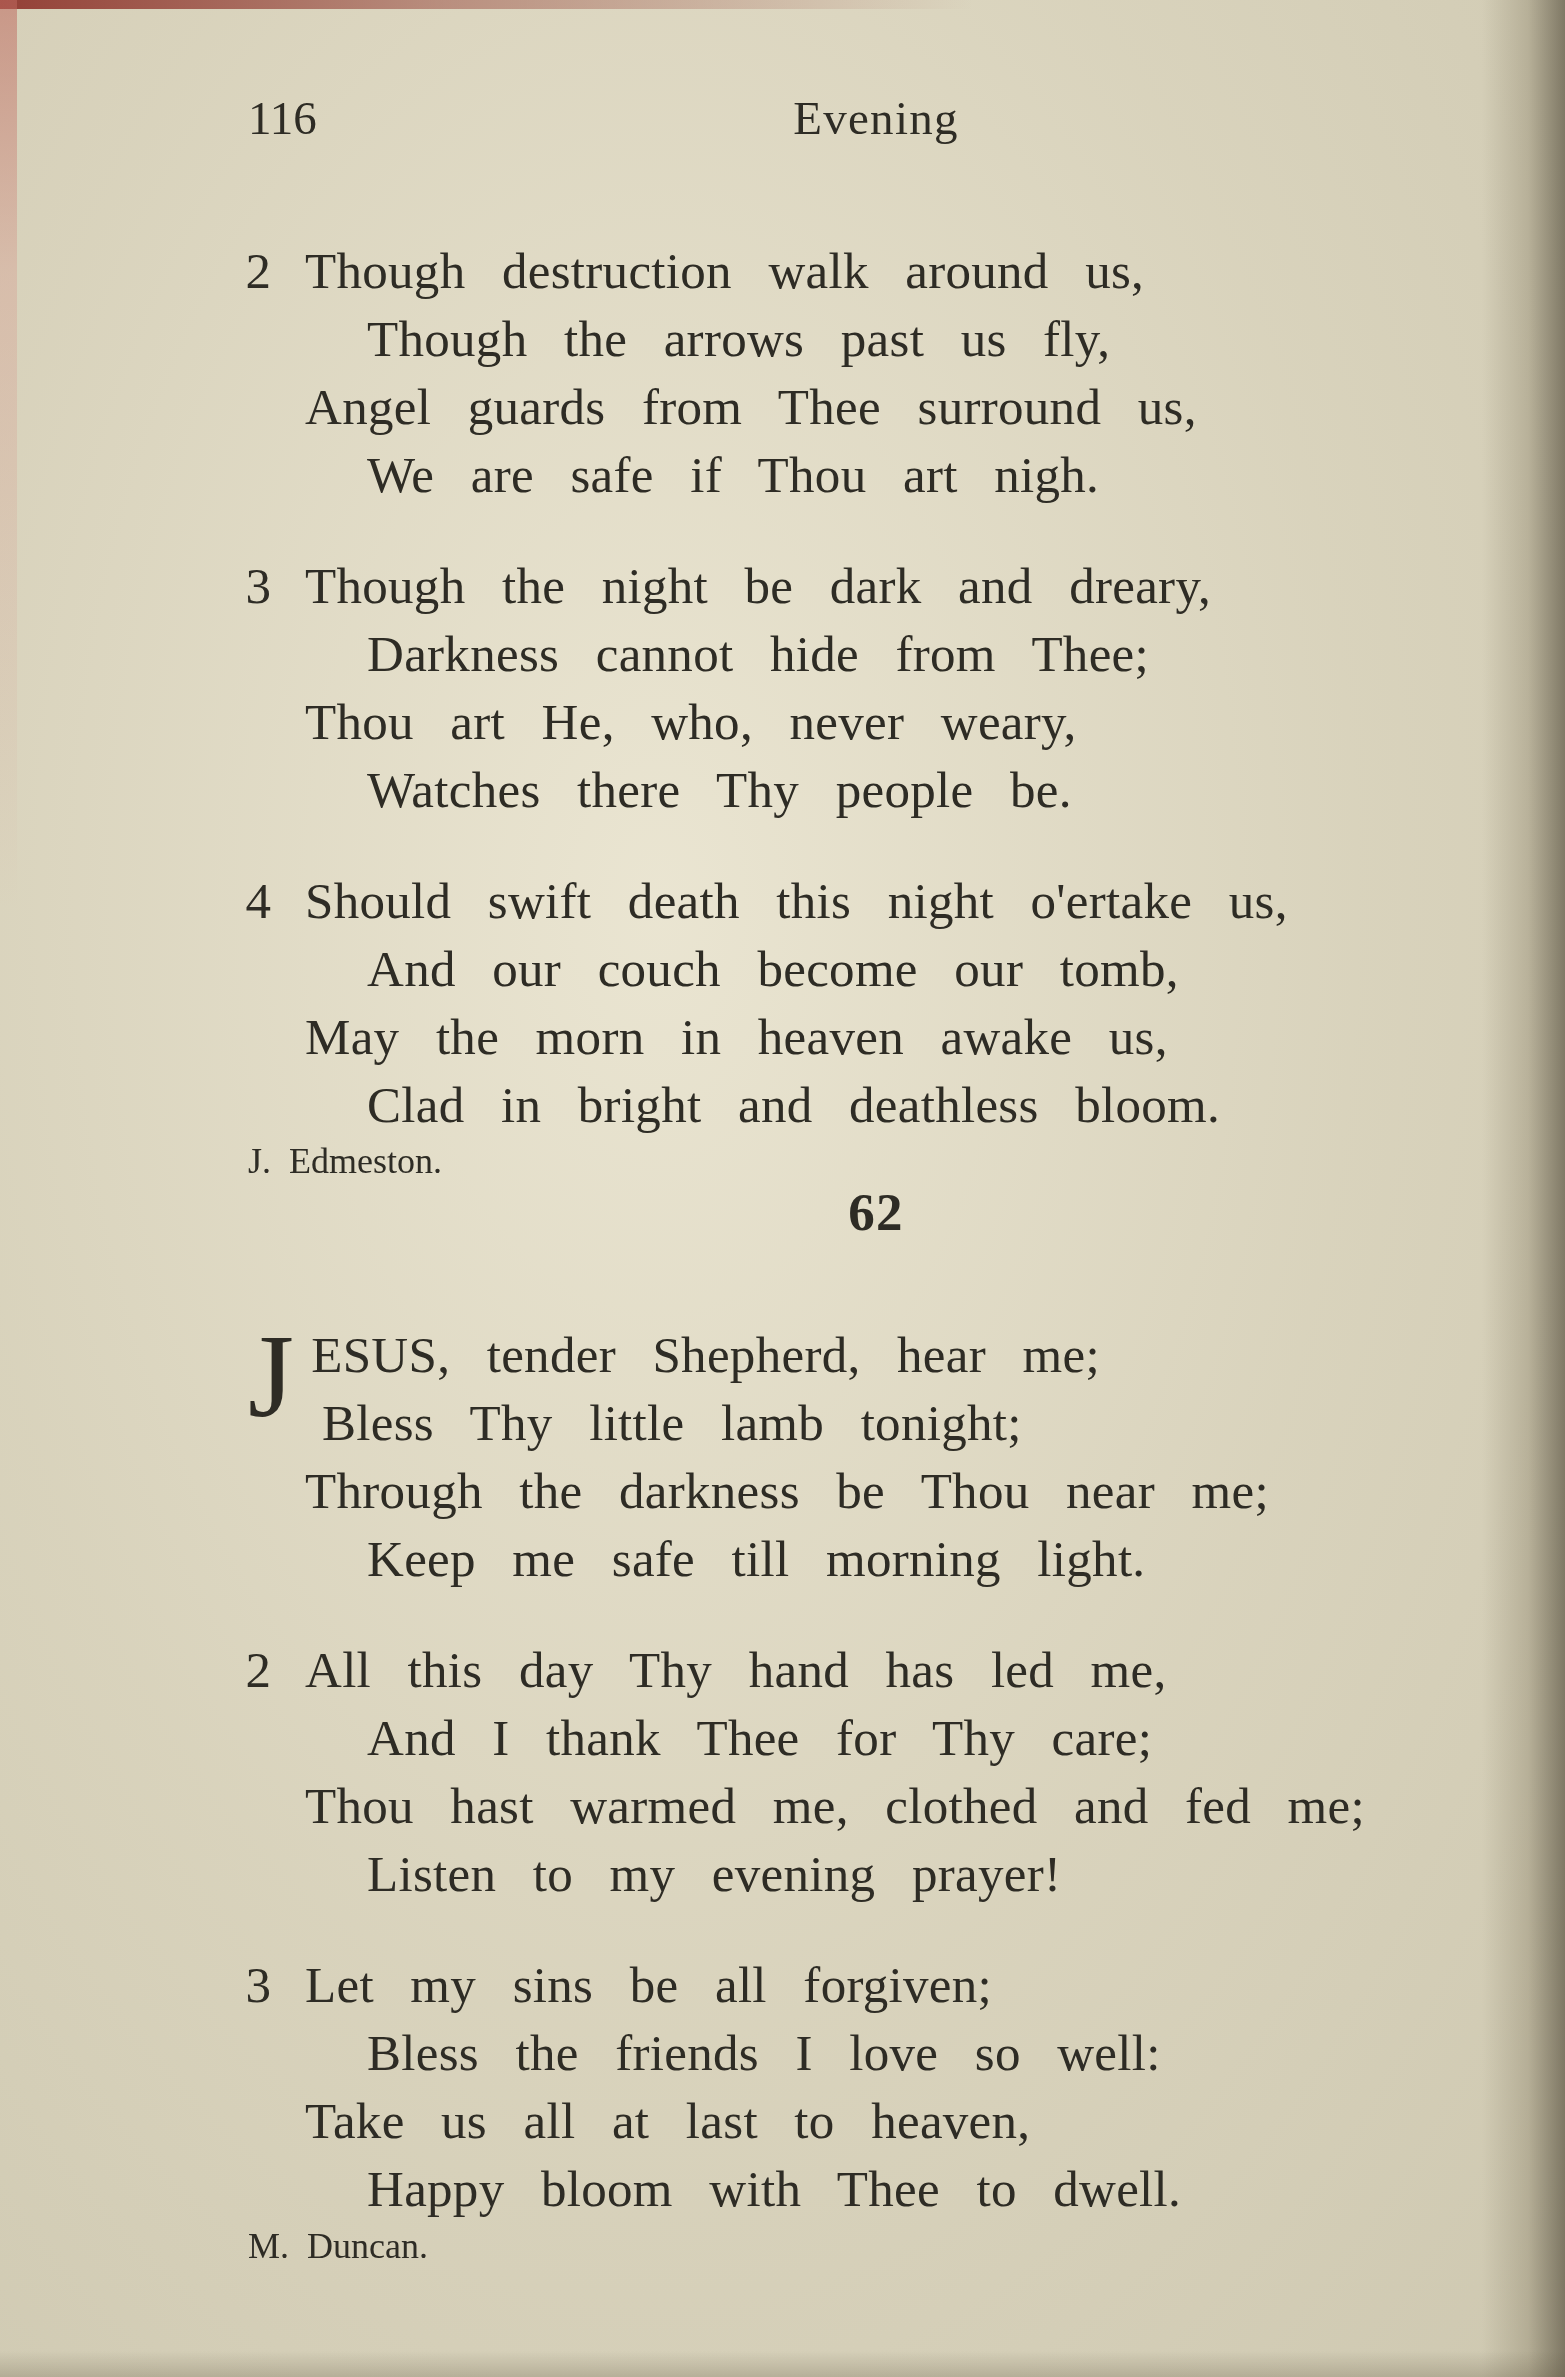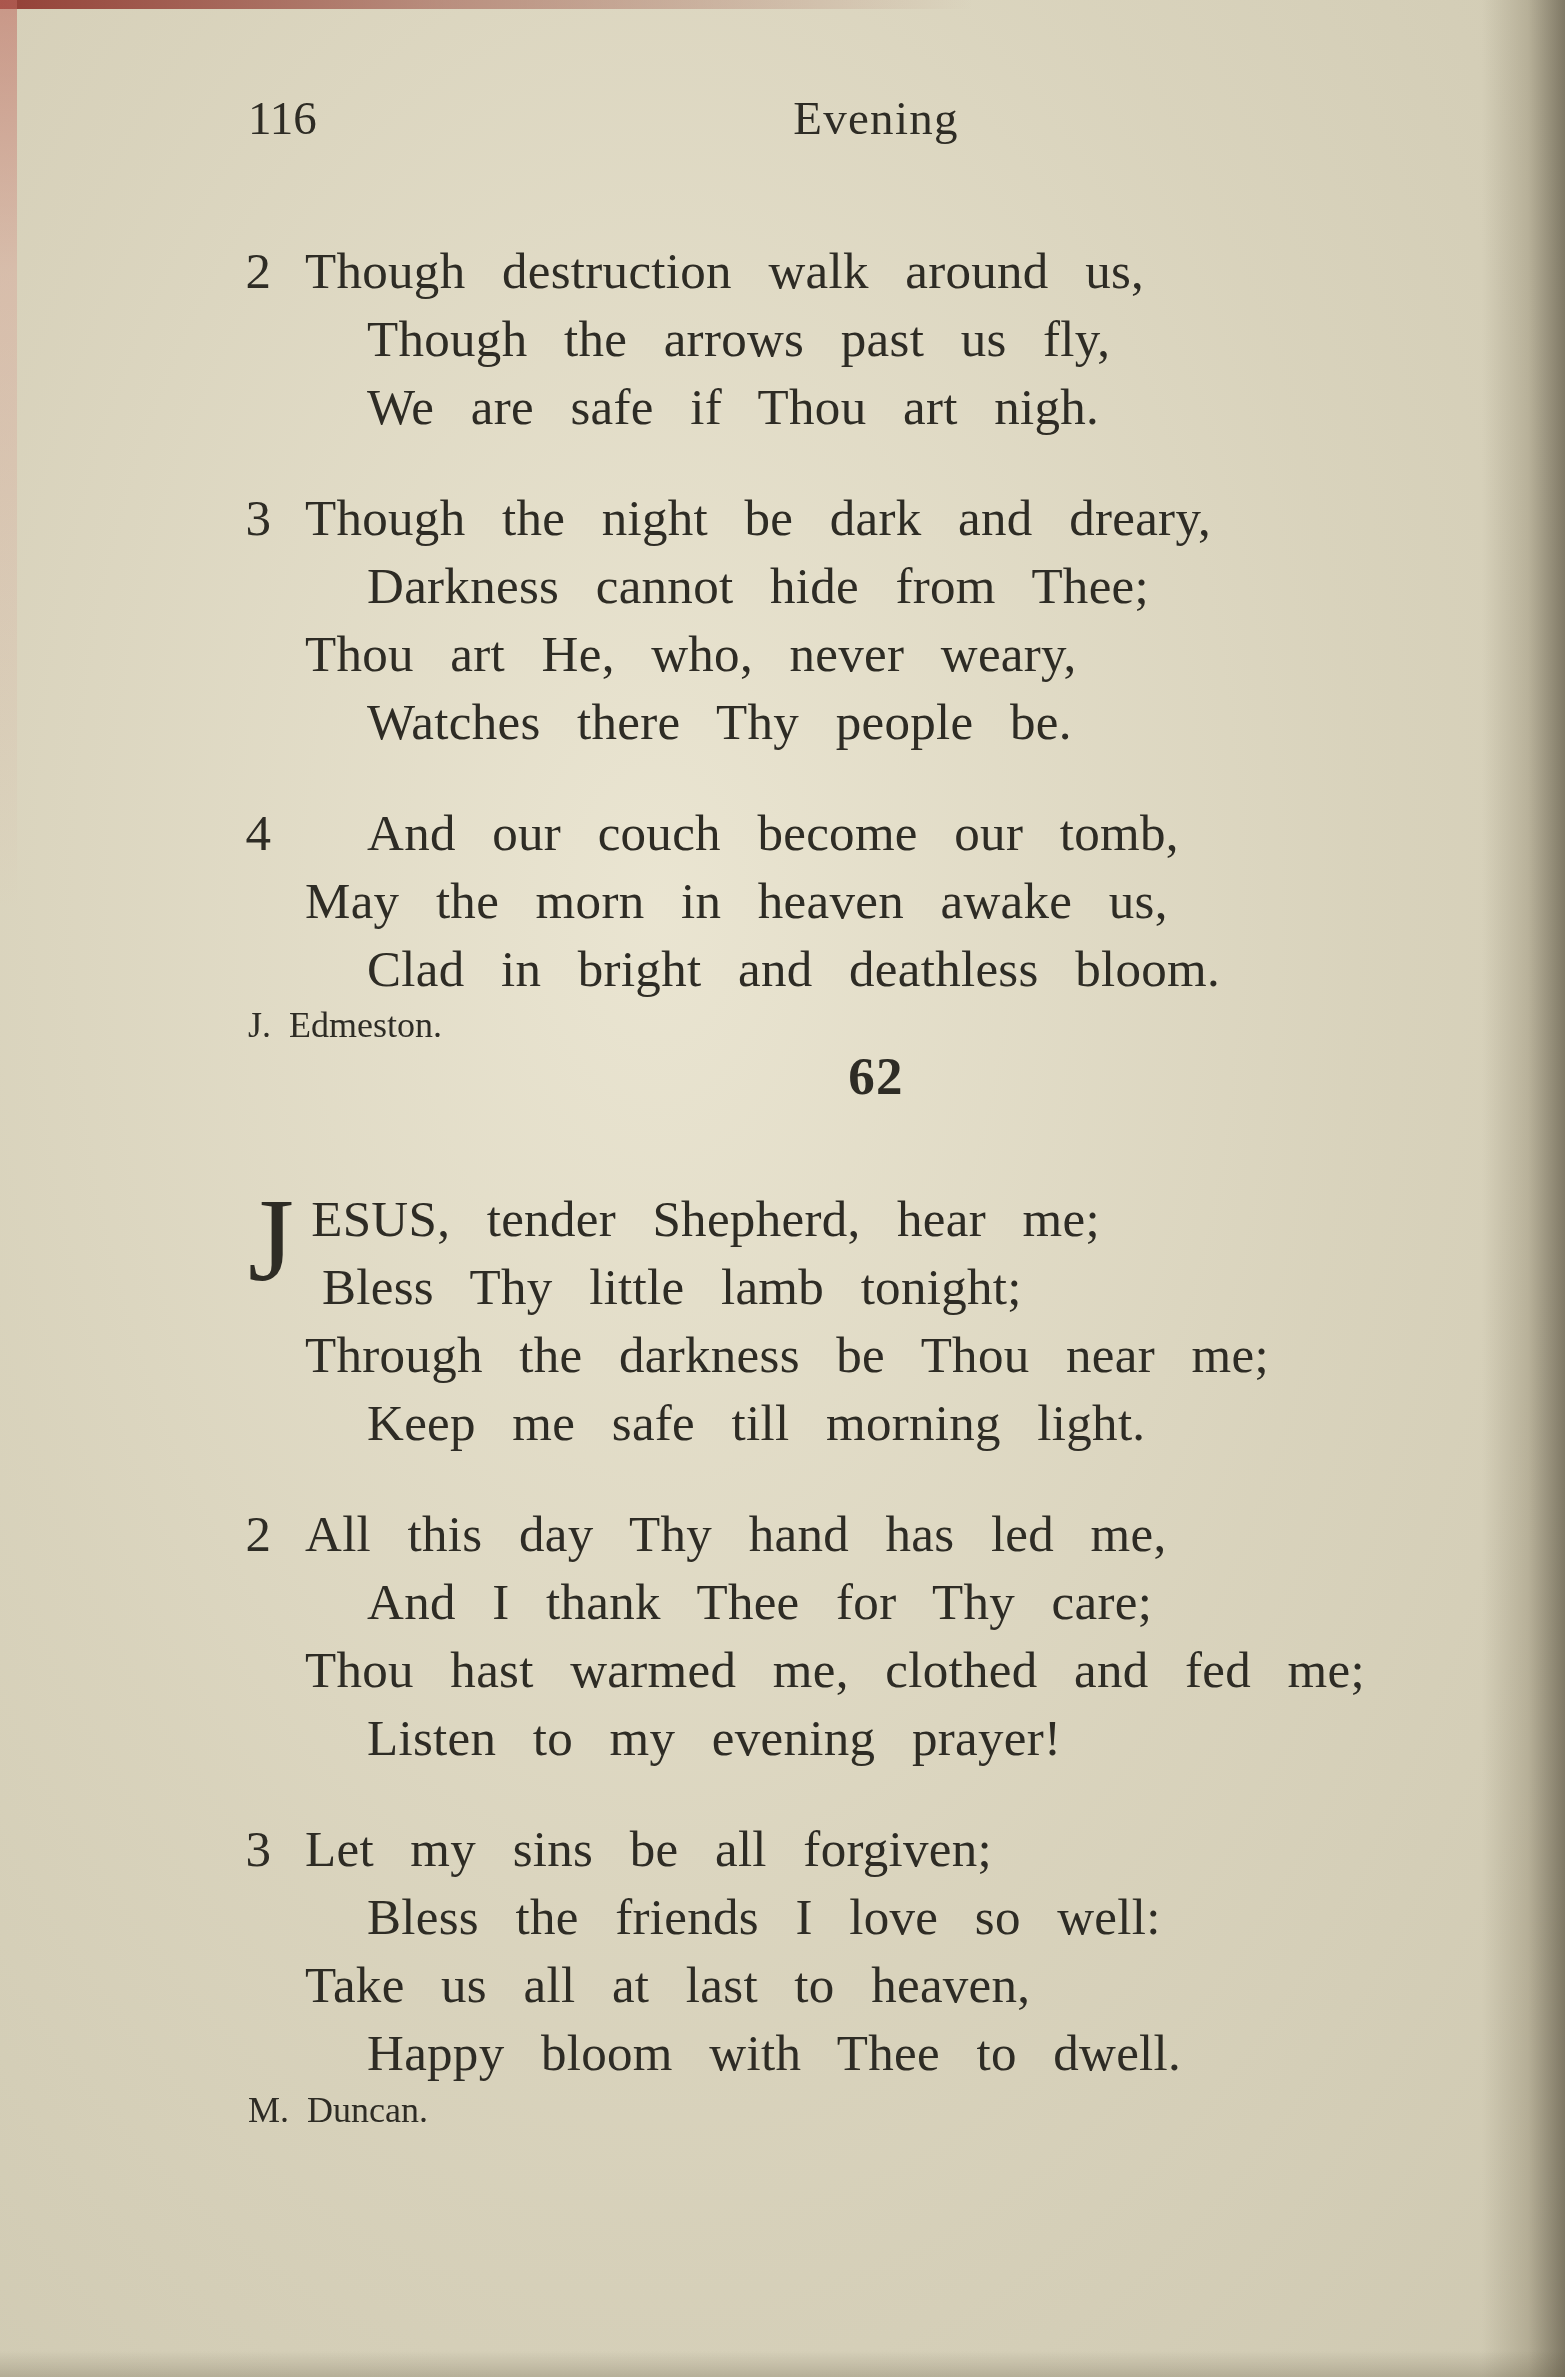--- a/index.html
+++ b/index.html
@@ -114,33 +114,35 @@
 
     <div class="page-head">
       <span class="page-num">116</span>
       <span class="running-head">Evening</span>
     </div>
 
     <div class="verse">
       <span class="verse-num">2</span>
       <div class="line">Though destruction walk around us,</div>
       <div class="line indent">Though the arrows past us fly,</div>
+      <div class="line">Angel guards from Thee surround us,</div>
       <div class="line indent">We are safe if Thou art nigh.</div>
     </div>
 
     <div class="verse">
       <span class="verse-num">3</span>
       <div class="line">Though the night be dark and dreary,</div>
       <div class="line indent">Darkness cannot hide from Thee;</div>
       <div class="line">Thou art He, who, never weary,</div>
       <div class="line indent">Watches there Thy people be.</div>
     </div>
 
     <div class="verse" style="margin-bottom: 6.5px;">
       <span class="verse-num">4</span>
+      <div class="line">Should swift death this night o'ertake us,</div>
       <div class="line indent">And our couch become our tomb,</div>
       <div class="line">May the morn in heaven awake us,</div>
       <div class="line indent">Clad in bright and deathless bloom.</div>
     </div>
 
     <div class="attribution">J. Edmeston.</div>
 
     <div class="hymn-number">62</div>
 
     <div class="verse">

